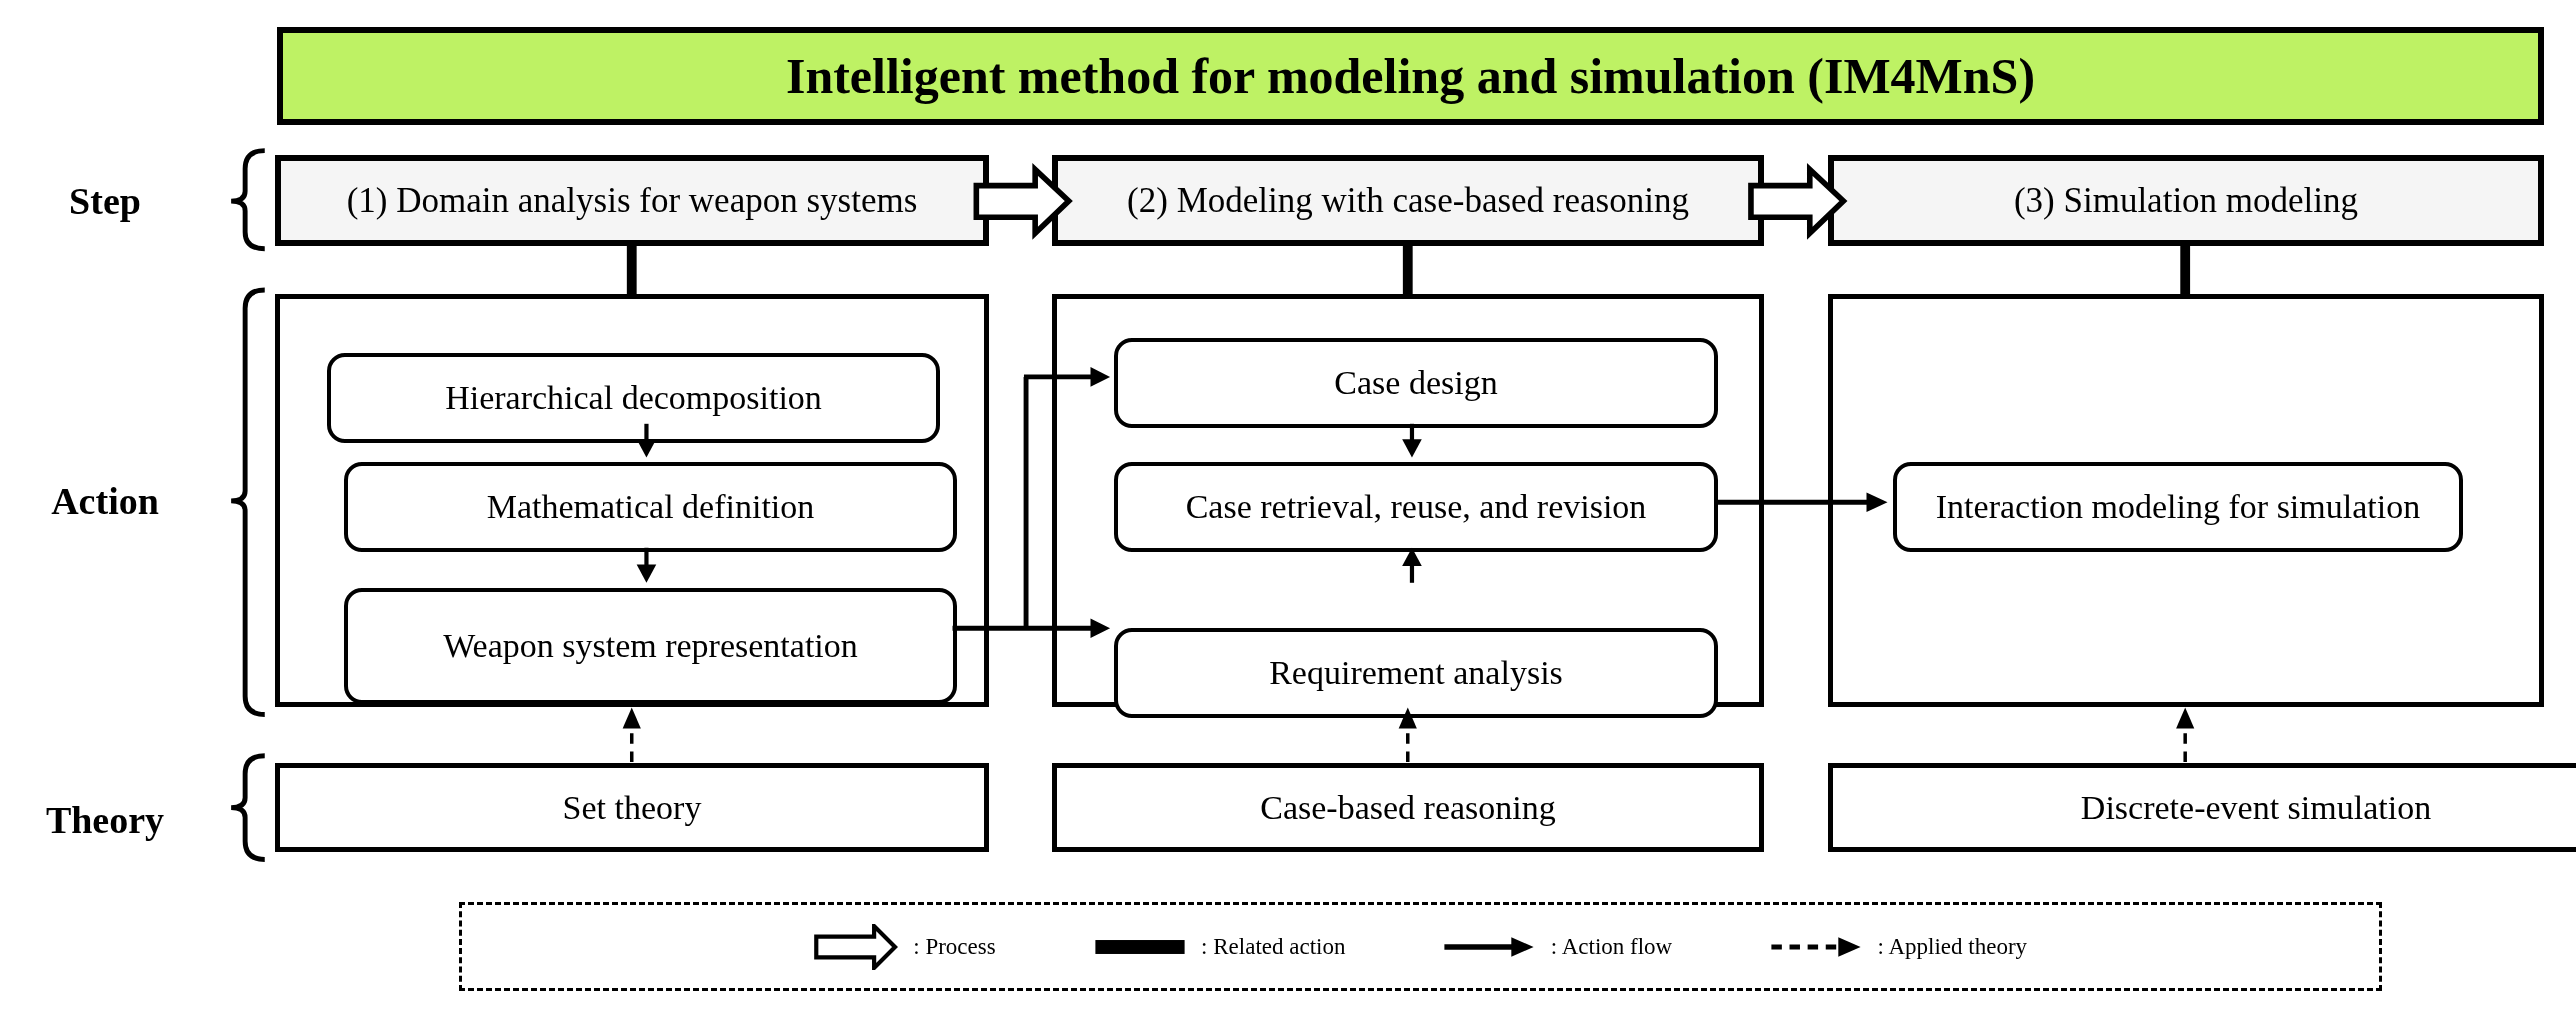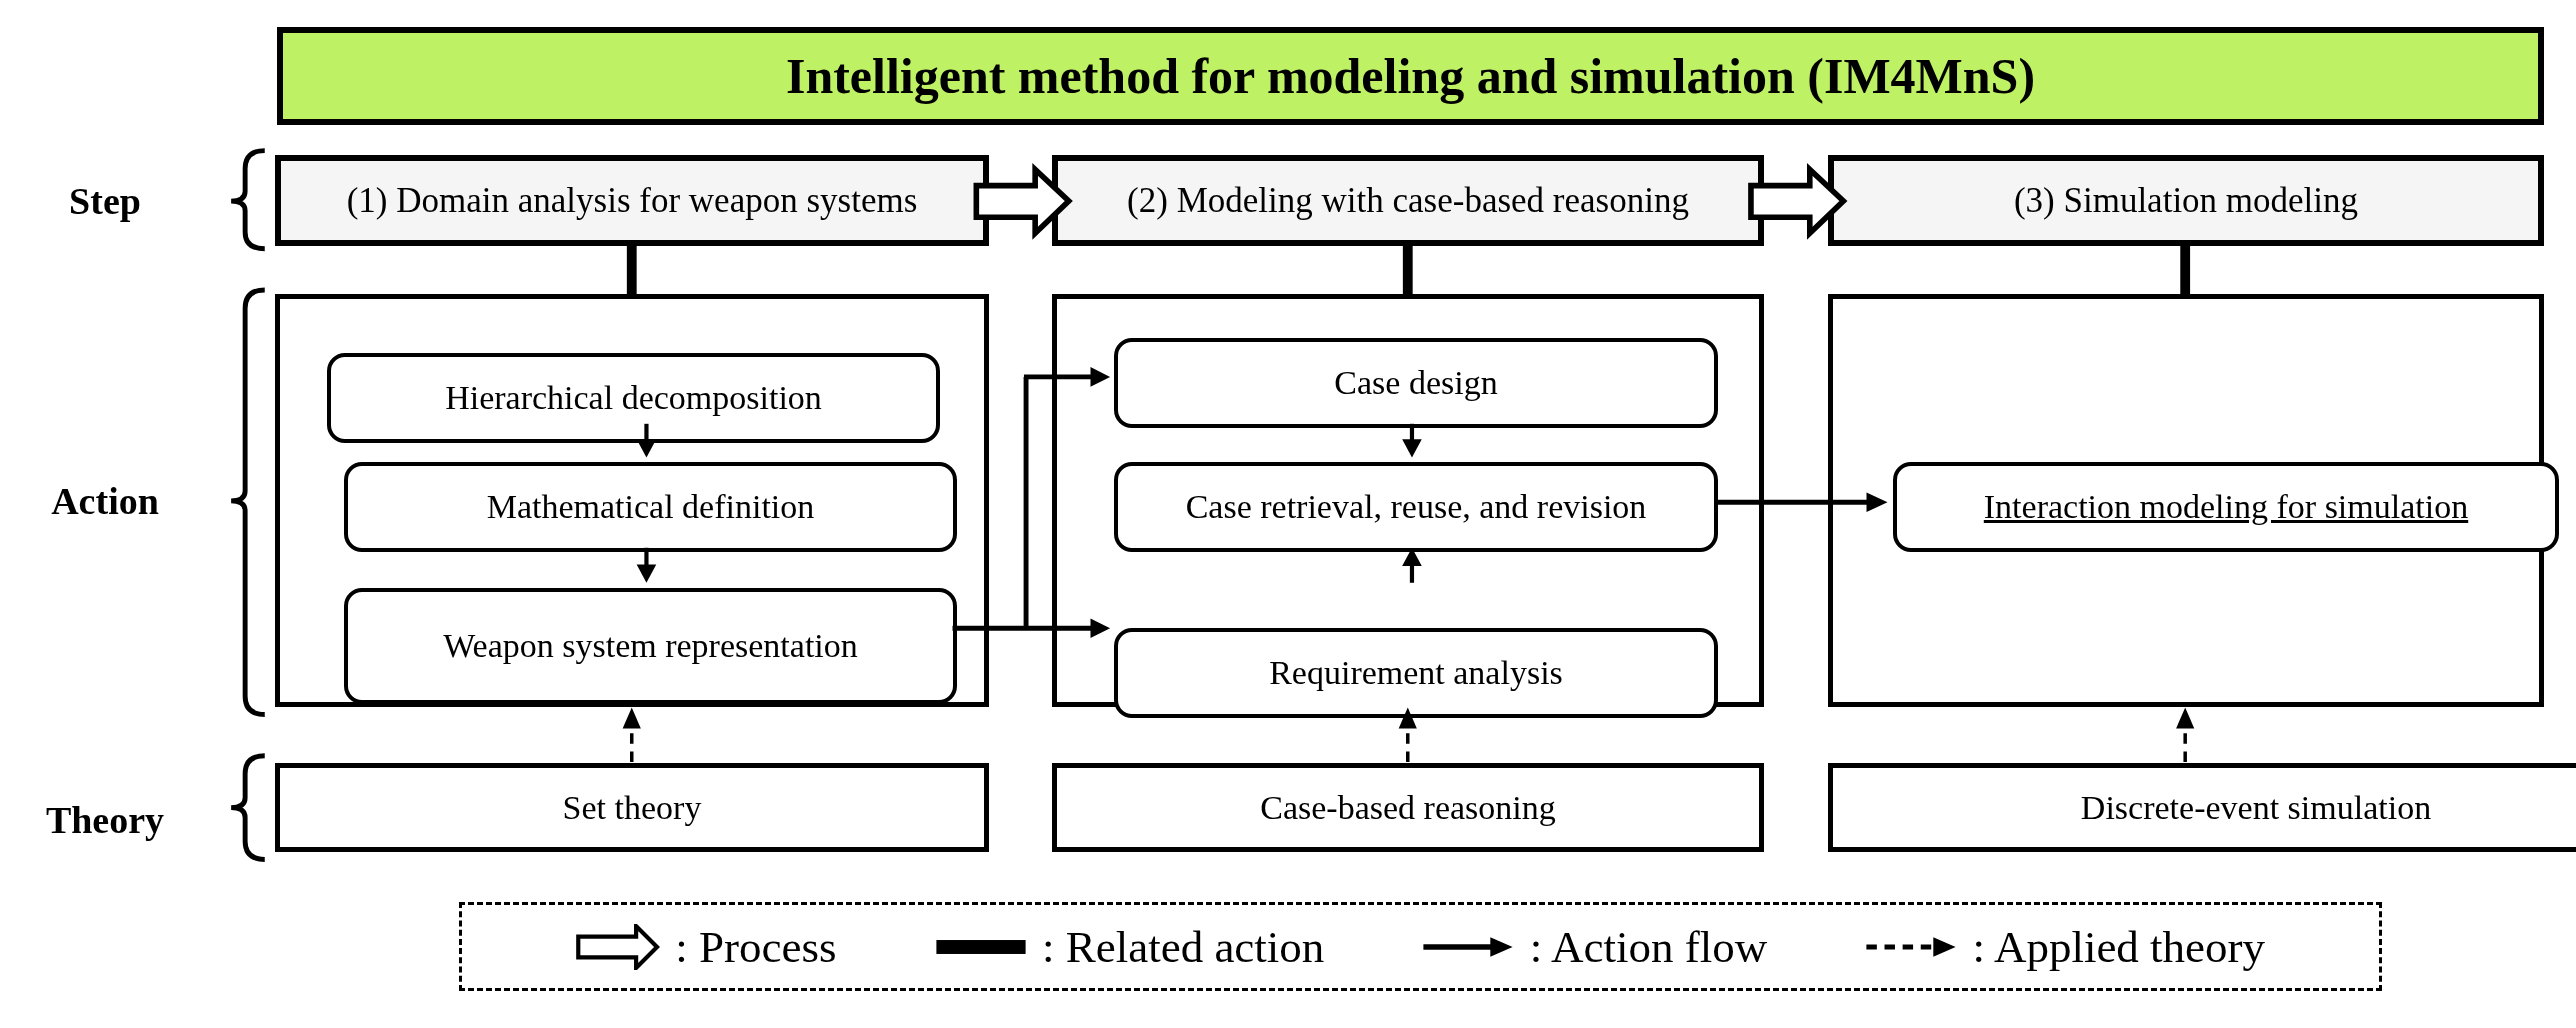--- a/index.html
+++ b/index.html
@@ -10,21 +10,21 @@
   .title-bar{left:277px;top:27px;width:2267px;height:98px;background:#bef264;
              border:6.3px solid #000;font-size:50px;font-weight:bold;}
   .step-box{top:155px;height:91px;background:#f5f5f5;border:6.3px solid #000;font-size:35px;}
   .container{top:294px;height:413px;background:#ffffff;border:5.6px solid #000;}
   .rbox{position:absolute;box-sizing:border-box;background:#ffffff;border:4.2px solid #000;
         border-radius:18px;display:flex;align-items:center;justify-content:center;
         text-align:center;font-size:34px;}
   .theory-box{top:763px;height:89px;background:#ffffff;border:5.6px solid #000;font-size:34px;}
   .row-label{width:210px;font-size:38px;font-weight:bold;}
   .legend{left:459px;top:902px;width:1923px;height:89px;border:3.5px dashed #000;
-          display:flex;align-items:center;justify-content:center;gap:98px;font-size:45px;}
+          display:flex;align-items:center;justify-content:center;gap:98px;font-size:23px;}
   .legend-item{display:flex;align-items:center;gap:15.4px;}
   .overlay{position:absolute;left:0;top:0;z-index:5;pointer-events:none;}
 </style>
 </head>
 <body>
 
 <div class="page">
 
   <div class="abs center title-bar">
     <span>Intelligent method for modeling and simulation (IM4MnS)</span>
@@ -68,21 +68,21 @@
     </div>
     <div class="rbox" style="left:57px;top:163px;width:604px;height:90px;">
       <span>Case retrieval, reuse, and revision</span>
     </div>
     <div class="rbox" style="left:57px;top:289px;width:604px;height:90px;margin-top:40px;">
       <span>Requirement analysis</span>
     </div>
   </div>
 
   <div class="abs container" style="left:1828px;width:716px;">
-    <div class="rbox" style="left:60px;top:163px;width:666px;height:90px;text-decoration:underline;">
+    <div class="rbox" style="left:60px;top:163px;width:570px;height:90px;">
       <span>Interaction modeling for simulation</span>
     </div>
   </div>
 
   <div class="abs center theory-box" style="left:1052px;width:712px;">
     <span>Case-based reasoning</span>
   </div>
   <div class="abs center theory-box" style="left:275px;width:714px;">
     <span>Set theory</span>
   </div>

